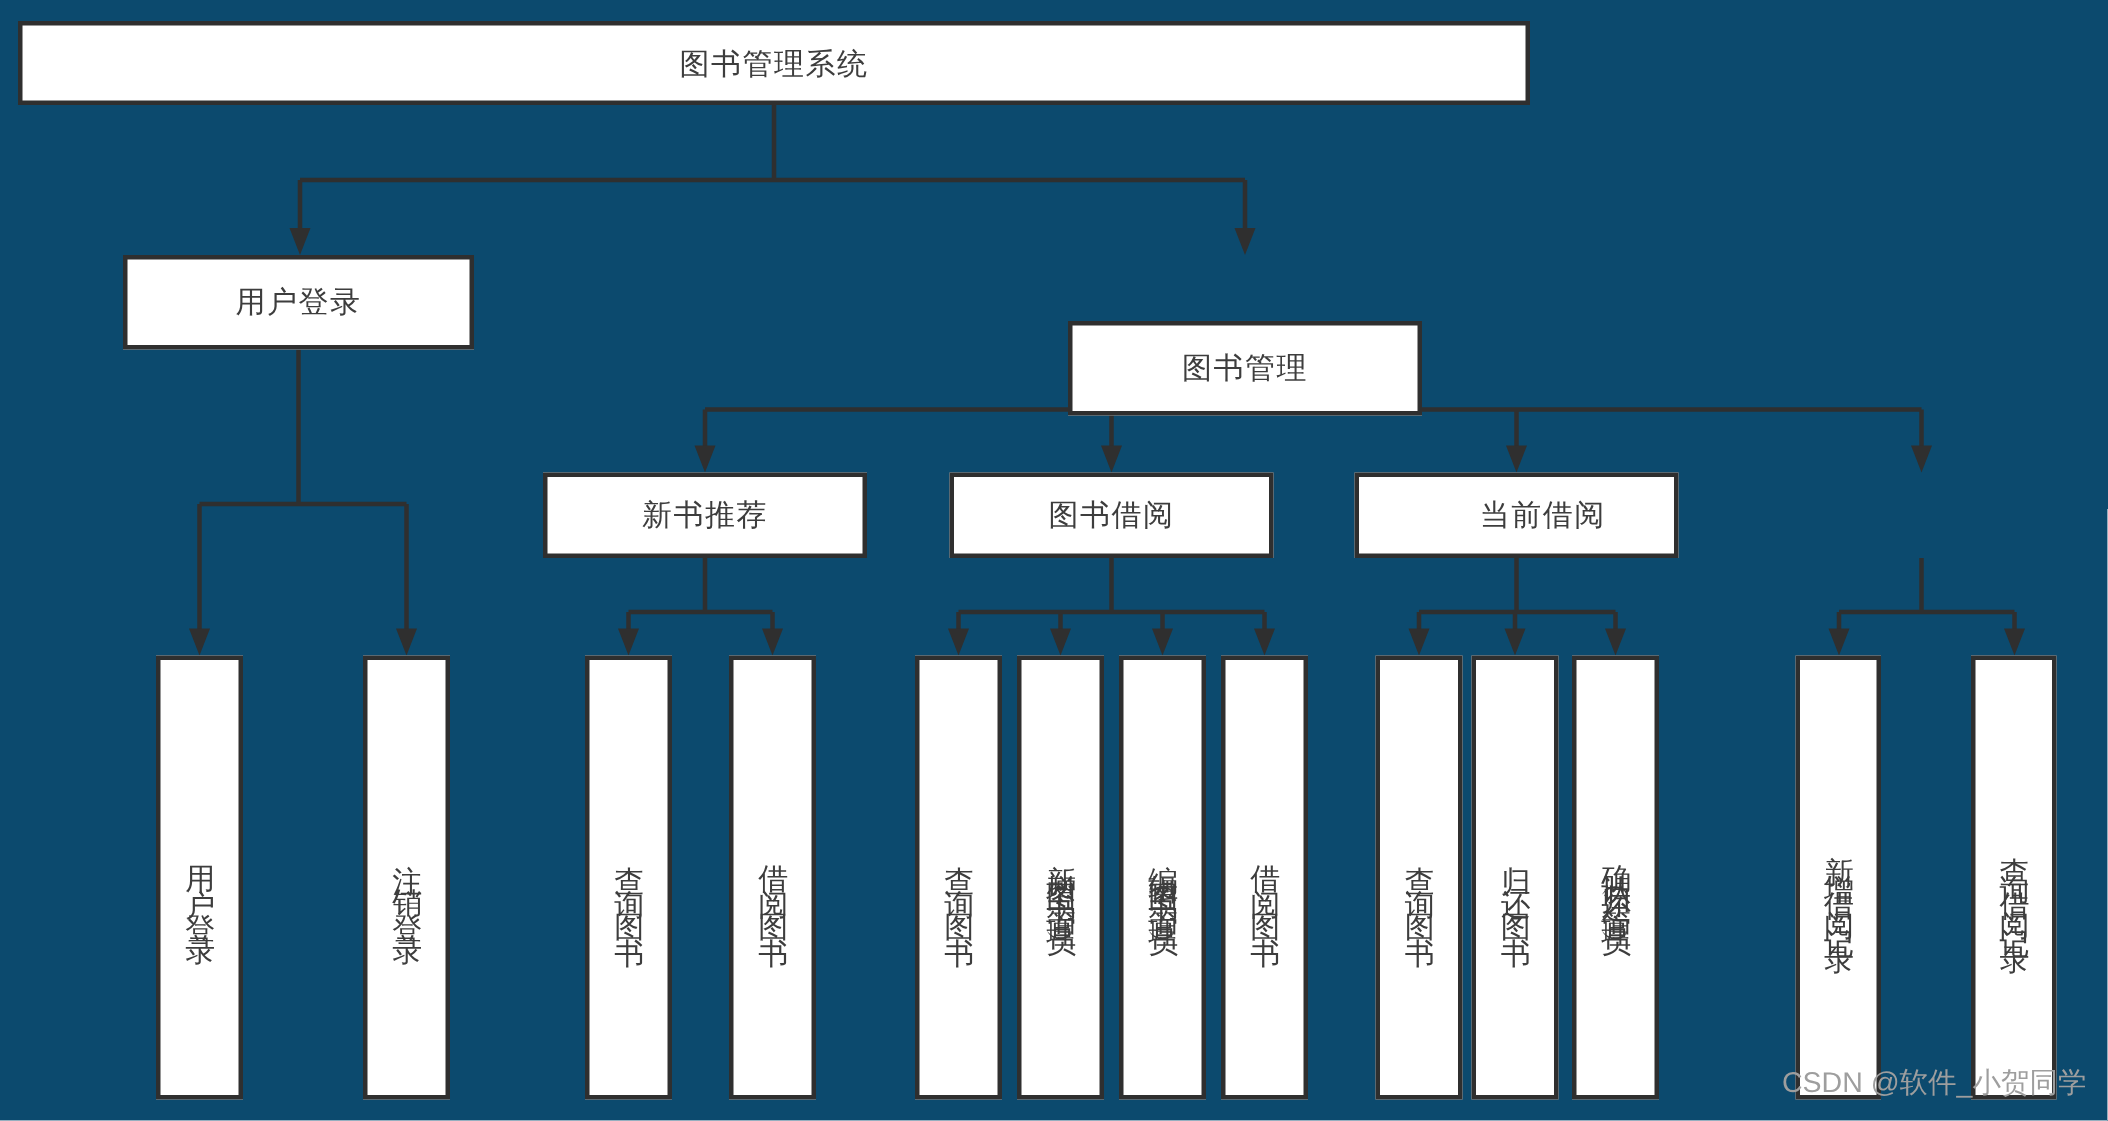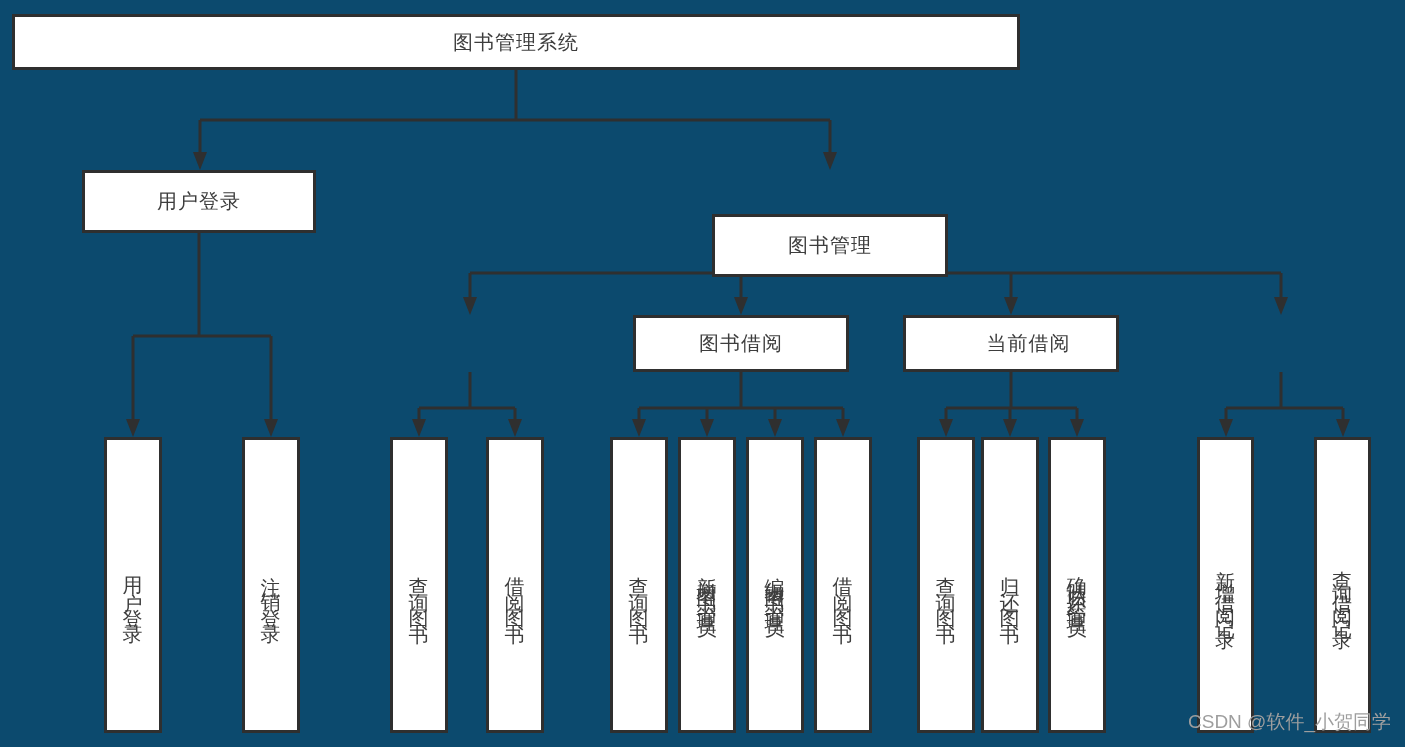--- a/index.html
+++ b/index.html
@@ -132,20 +132,23 @@
     <span class="hlabel">图书管理系统</span>
   </div>
 
   <div class="box" style="left:82px; top:170px; width:234px; height:63px;">
     <span class="hlabel">用户登录</span>
   </div>
   <div class="box" style="left:712px; top:170px; width:236px; height:63px;margin-top:44px;">
     <span class="hlabel">图书管理</span>
   </div>
 
+  <div class="box" style="left:362px; top:315px; width:216px; height:57px;">
+    <span class="hlabel">新书推荐</span>
+  </div>
   <div class="box" style="left:633px; top:315px; width:216px; height:57px;">
     <span class="hlabel">图书借阅</span>
   </div>
   <div class="box" style="left:903px; top:315px; width:216px; height:57px;padding-left:35px;">
     <span class="hlabel">当前借阅</span>
   </div>
 
   <div class="box" style="left:104px; top:437px; width:58px; height:296px;">
     <span class="vtext sp-lg">用户登录</span>
   </div>

